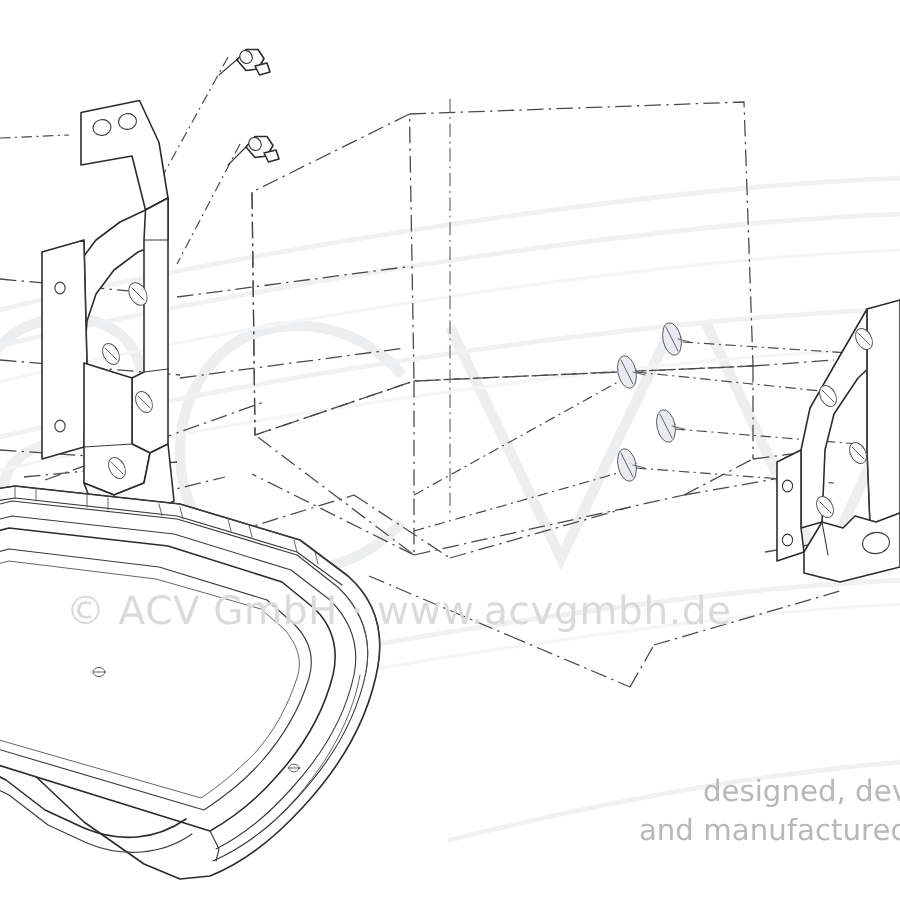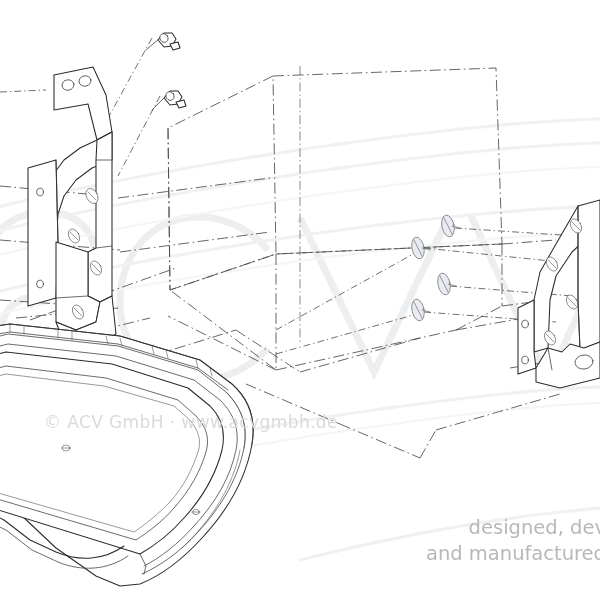--- a/index.html
+++ b/index.html
@@ -98,24 +98,23 @@
     position: absolute;
     color: #dcdcdc;
     font-family: "DejaVu Sans", sans-serif;
     white-space: nowrap;
     pointer-events: none;
     user-select: none;
   }
   #watermark-copyright {
     left: 44px;
     top: 393px;
-    font-size: 17px;
+    font-size: 26px;
     letter-spacing: 0.4px;
     color: #dadada;
-    margin-top: 19px;
   }
   #marketing-block {
     position: absolute;
     right: -6px;
     top: 515px;
     text-align: right;
     color: #b8b8b8;
     font-family: "DejaVu Sans", sans-serif;
     font-size: 19.5px;
     line-height: 26px;

